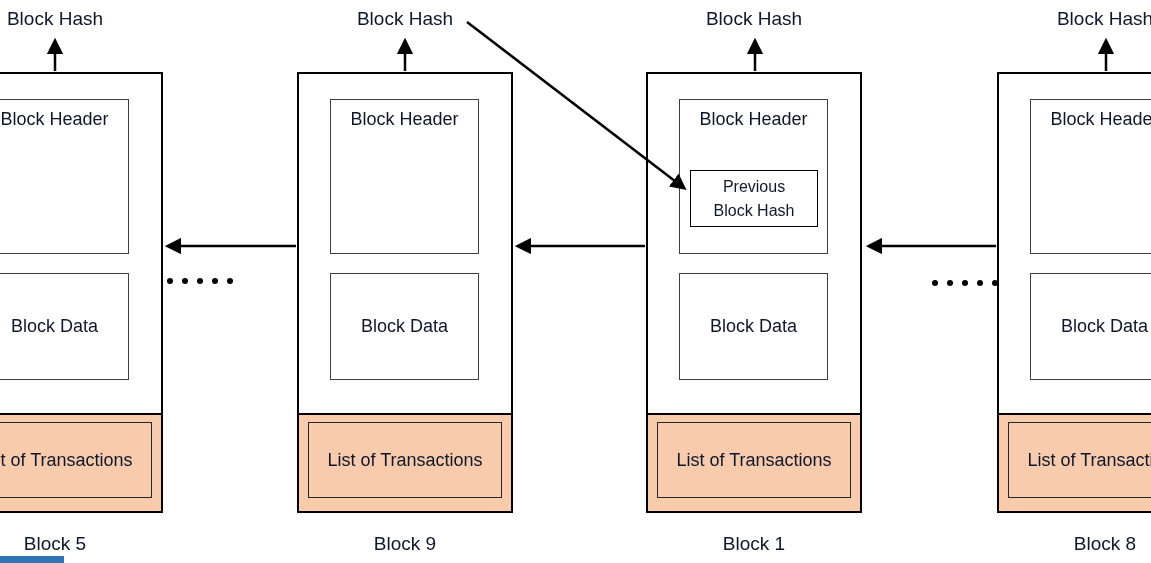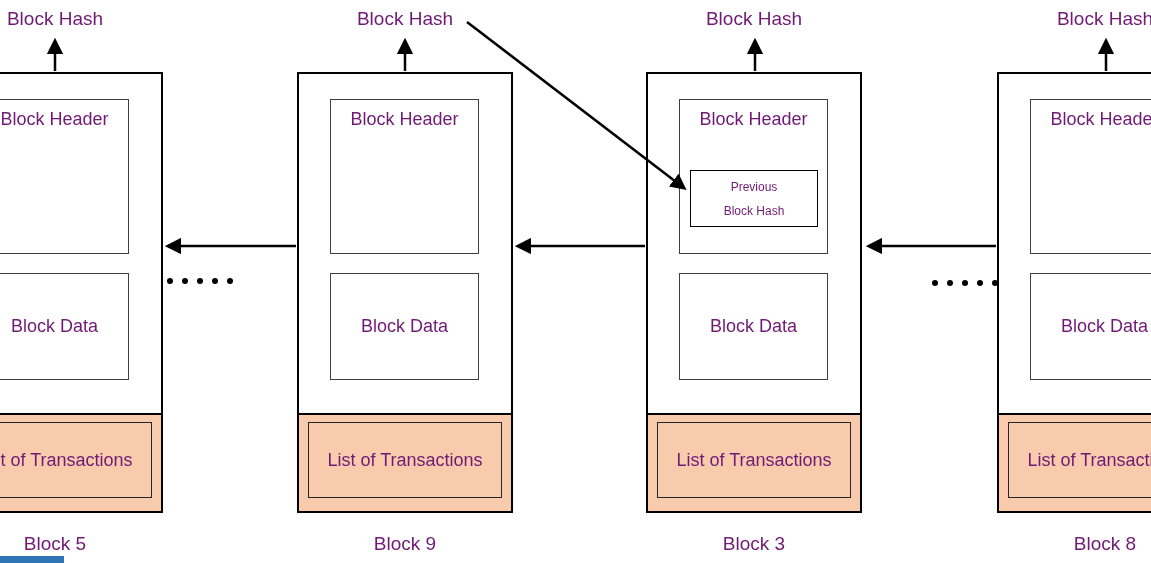--- a/index.html
+++ b/index.html
@@ -2,21 +2,21 @@
 <html><head>
 <meta charset="utf-8">
 <style>
   html,body{margin:0;padding:0;background:#ffffff;}
   #canvas{
     position:relative;
     width:1151px;height:563px;
     overflow:hidden;
     background:#ffffff;
     font-family:"Liberation Sans", sans-serif;
-    color:#701a75;
+    color:#0f172a;
   }
   .block{
     position:absolute;top:72px;width:216px;height:441px;
     border:2px solid #000;background:#fff;box-sizing:border-box;
   }
   .b5{left:-53px}.b6{left:297px}.b7{left:646px}.b8{left:997px}
 
   .hash-label{
     position:absolute;top:8px;width:216px;text-align:center;
     font-size:19px;white-space:nowrap;
@@ -46,21 +46,21 @@
   .tx-box{
     position:absolute;left:9px;right:9px;top:7px;height:76px;
     border:1.5px solid #262626;box-sizing:border-box;background:#f8cbad;
     display:flex;align-items:center;justify-content:center;
     font-size:18px;white-space:nowrap;
   }
   .prev-hash-box{
     position:absolute;left:10px;top:70px;width:128px;height:57px;
     border:1.5px solid #000;box-sizing:border-box;background:#fff;
     display:flex;flex-direction:column;align-items:center;justify-content:center;
-    font-size:12px;line-height:24px;
+    font-size:16px;line-height:24px;
   }
   #arrow-layer{
     position:absolute;left:0;top:0;width:1151px;height:563px;
     pointer-events:none;
   }
   .blue-bar{
     position:absolute;left:0;top:556px;width:64px;height:7px;
     background:#2e75b6;
   }
 </style>
@@ -107,21 +107,21 @@
   <div class="block b8">
     <div class="header-box">Block Header</div>
     <div class="data-box">Block Data</div>
     <div class="tx-band">
       <div class="tx-box">List of Transactions</div>
     </div>
   </div>
 
   <div class="name-label hl5">Block 5</div>
   <div class="name-label hl6">Block 9</div>
-  <div class="name-label hl7">Block 3</div>
+  <div class="name-label hl7">Block 1</div>
   <div class="name-label hl8">Block 8</div>
 
   <svg id="arrow-layer" viewBox="0 0 1151 563" xmlns="http://www.w3.org/2000/svg">
     <defs>
       <marker id="ah" viewBox="0 0 10 10" refX="8" refY="5" markerWidth="6.5" markerHeight="6.5" orient="auto-start-reverse">
         <path d="M0,0 L10,5 L0,10 z" fill="#000"></path>
       </marker>
     </defs>
 
     <line x1="55" y1="71" x2="55" y2="41" stroke="#000" stroke-width="2.5" marker-end="url(#ah)"></line>

